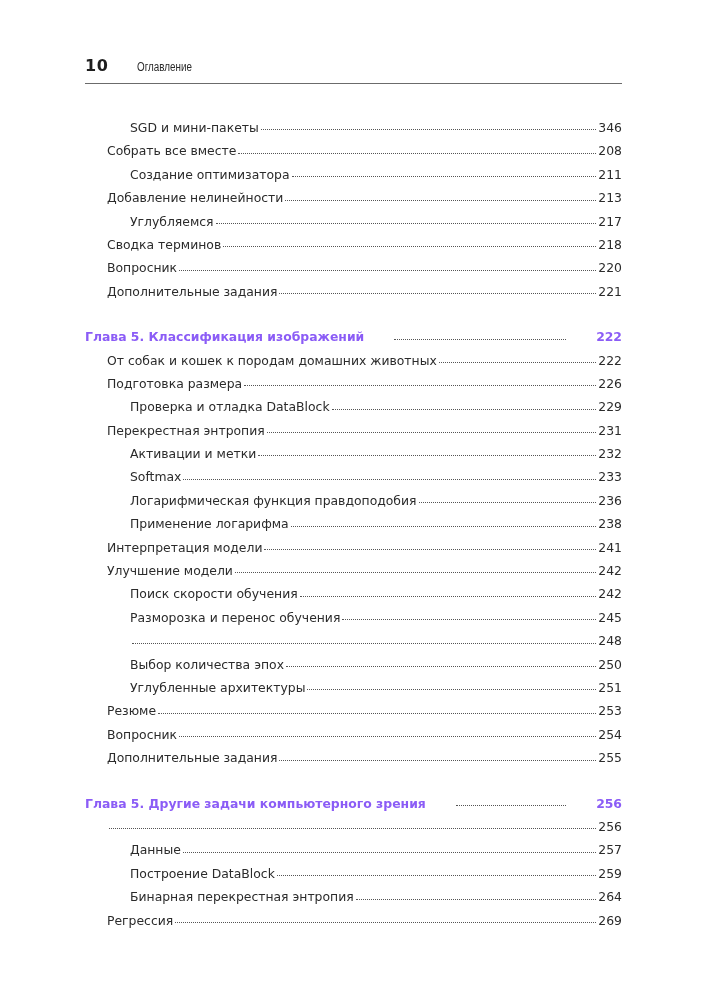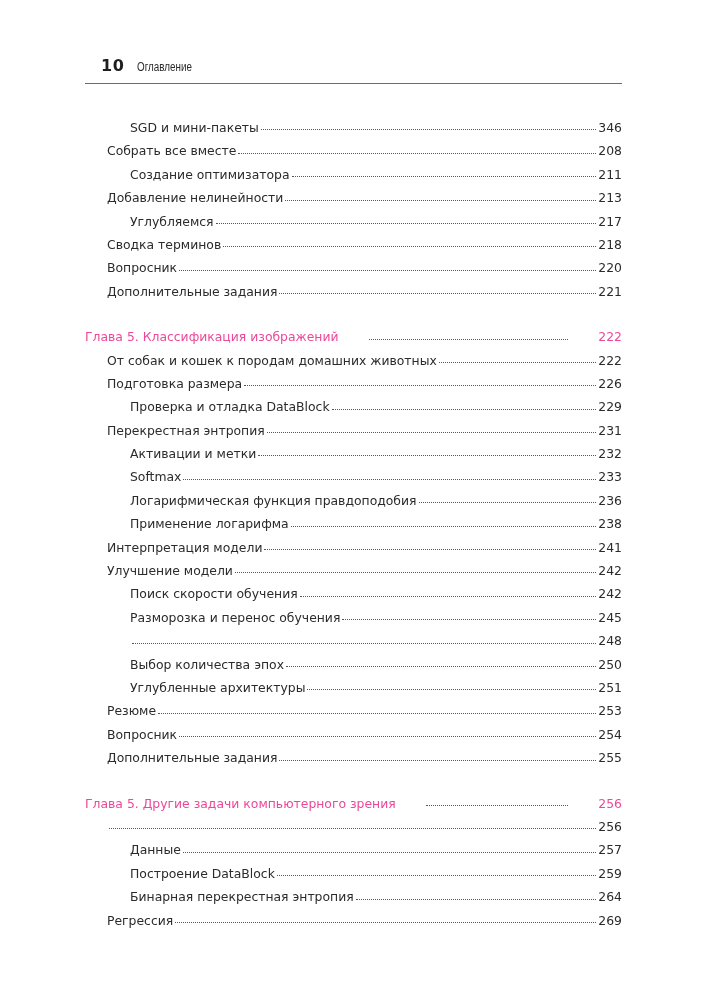--- a/index.html
+++ b/index.html
@@ -25,21 +25,20 @@
   }
   .page-number {
     position: absolute;
     left: 0;
     top: 1px;
     font-family: "DejaVu Sans", sans-serif;
     font-weight: bold;
     font-size: 16px;
     letter-spacing: 0.5px;
     color: #1e1e1e;
-    margin-left: 16px;
   }
   .running-title {
     position: absolute;
     left: 52px;
     top: 5px;
     font-family: "Liberation Sans", sans-serif;
     font-size: 12px;
     transform: scaleX(0.82);
     transform-origin: left center;
     color: #2a2a2a;
@@ -54,22 +53,22 @@
     position: relative;
     height: 23.4px;
     display: flex;
     align-items: baseline;
     font-size: 12.4px;
     line-height: 23.4px;
     white-space: nowrap;
     color: #2b2b2b;
   }
   .toc-entry.level-0 {
-    font-weight: normal;
-    color: #ec4899;
+    font-weight: bold;
+    color: #8b5cf6;
     gap: 28px;
   }
   .toc-entry.level-1 { padding-left: 22px; }
   .toc-entry.level-2 { padding-left: 45px; }
   .toc-entry .title {
     flex: 0 0 auto;
     transform-origin: left center;
   }
   .toc-entry .leader {
     flex: 1 1 auto;

